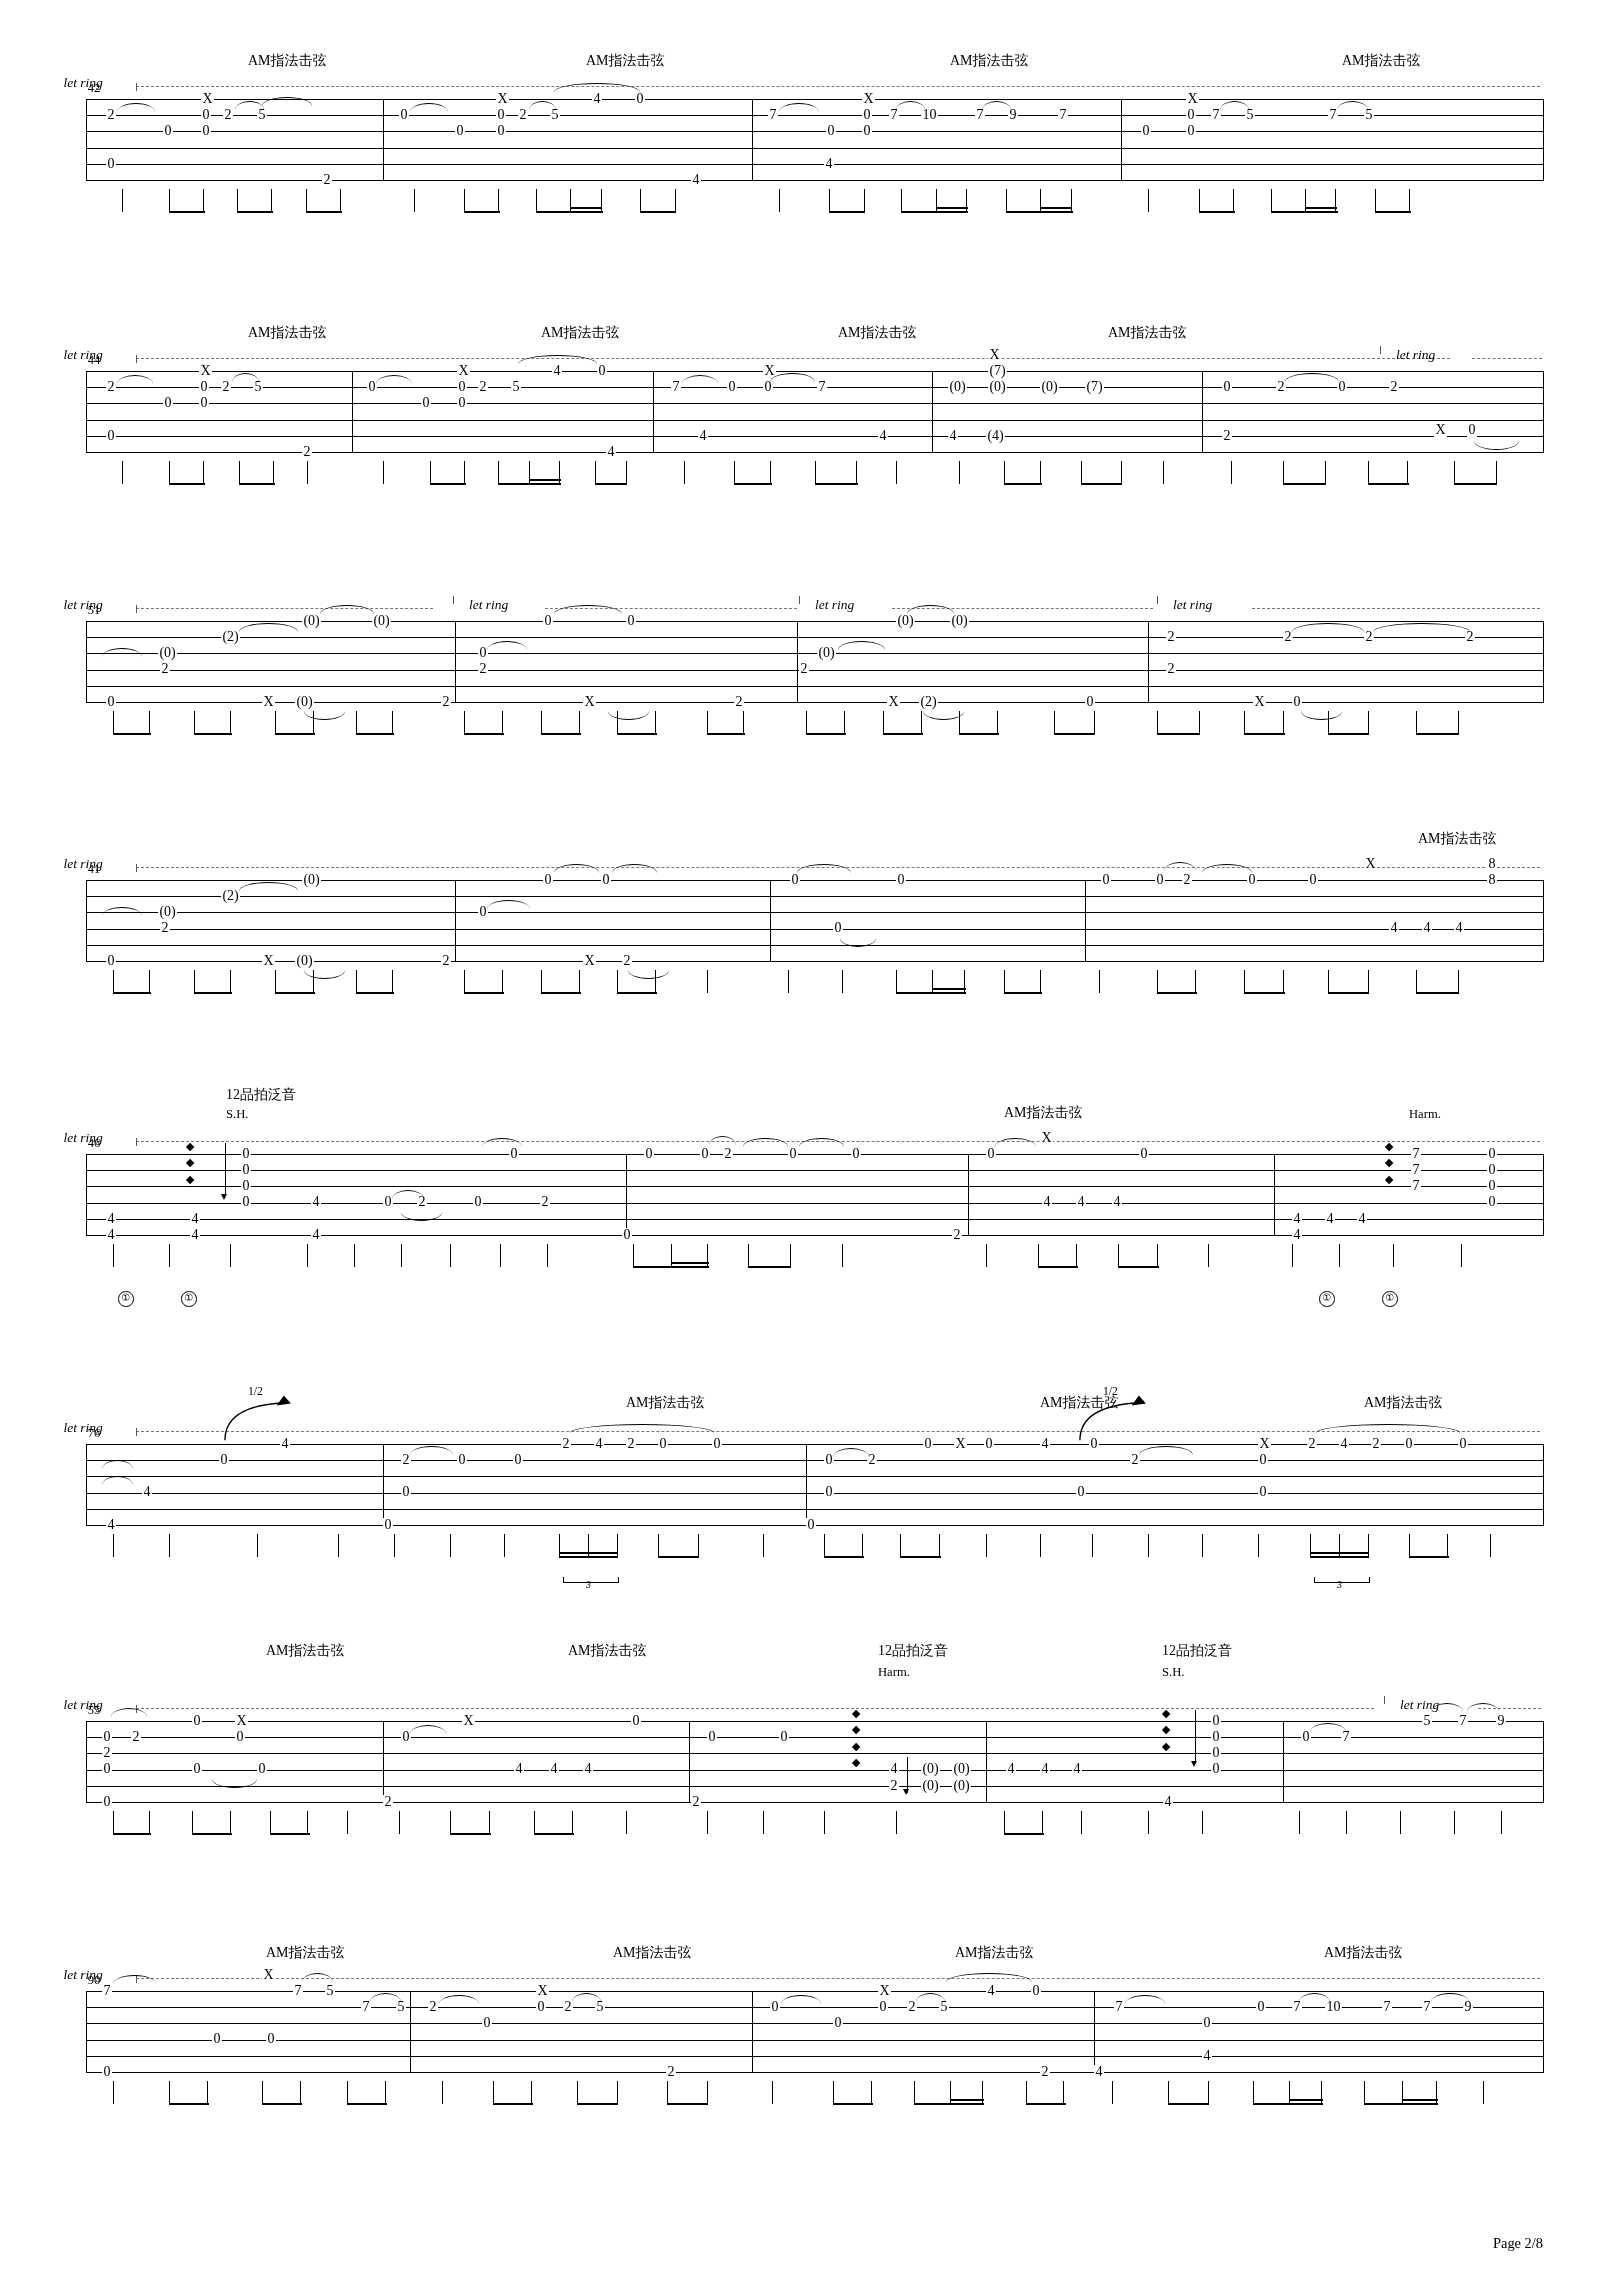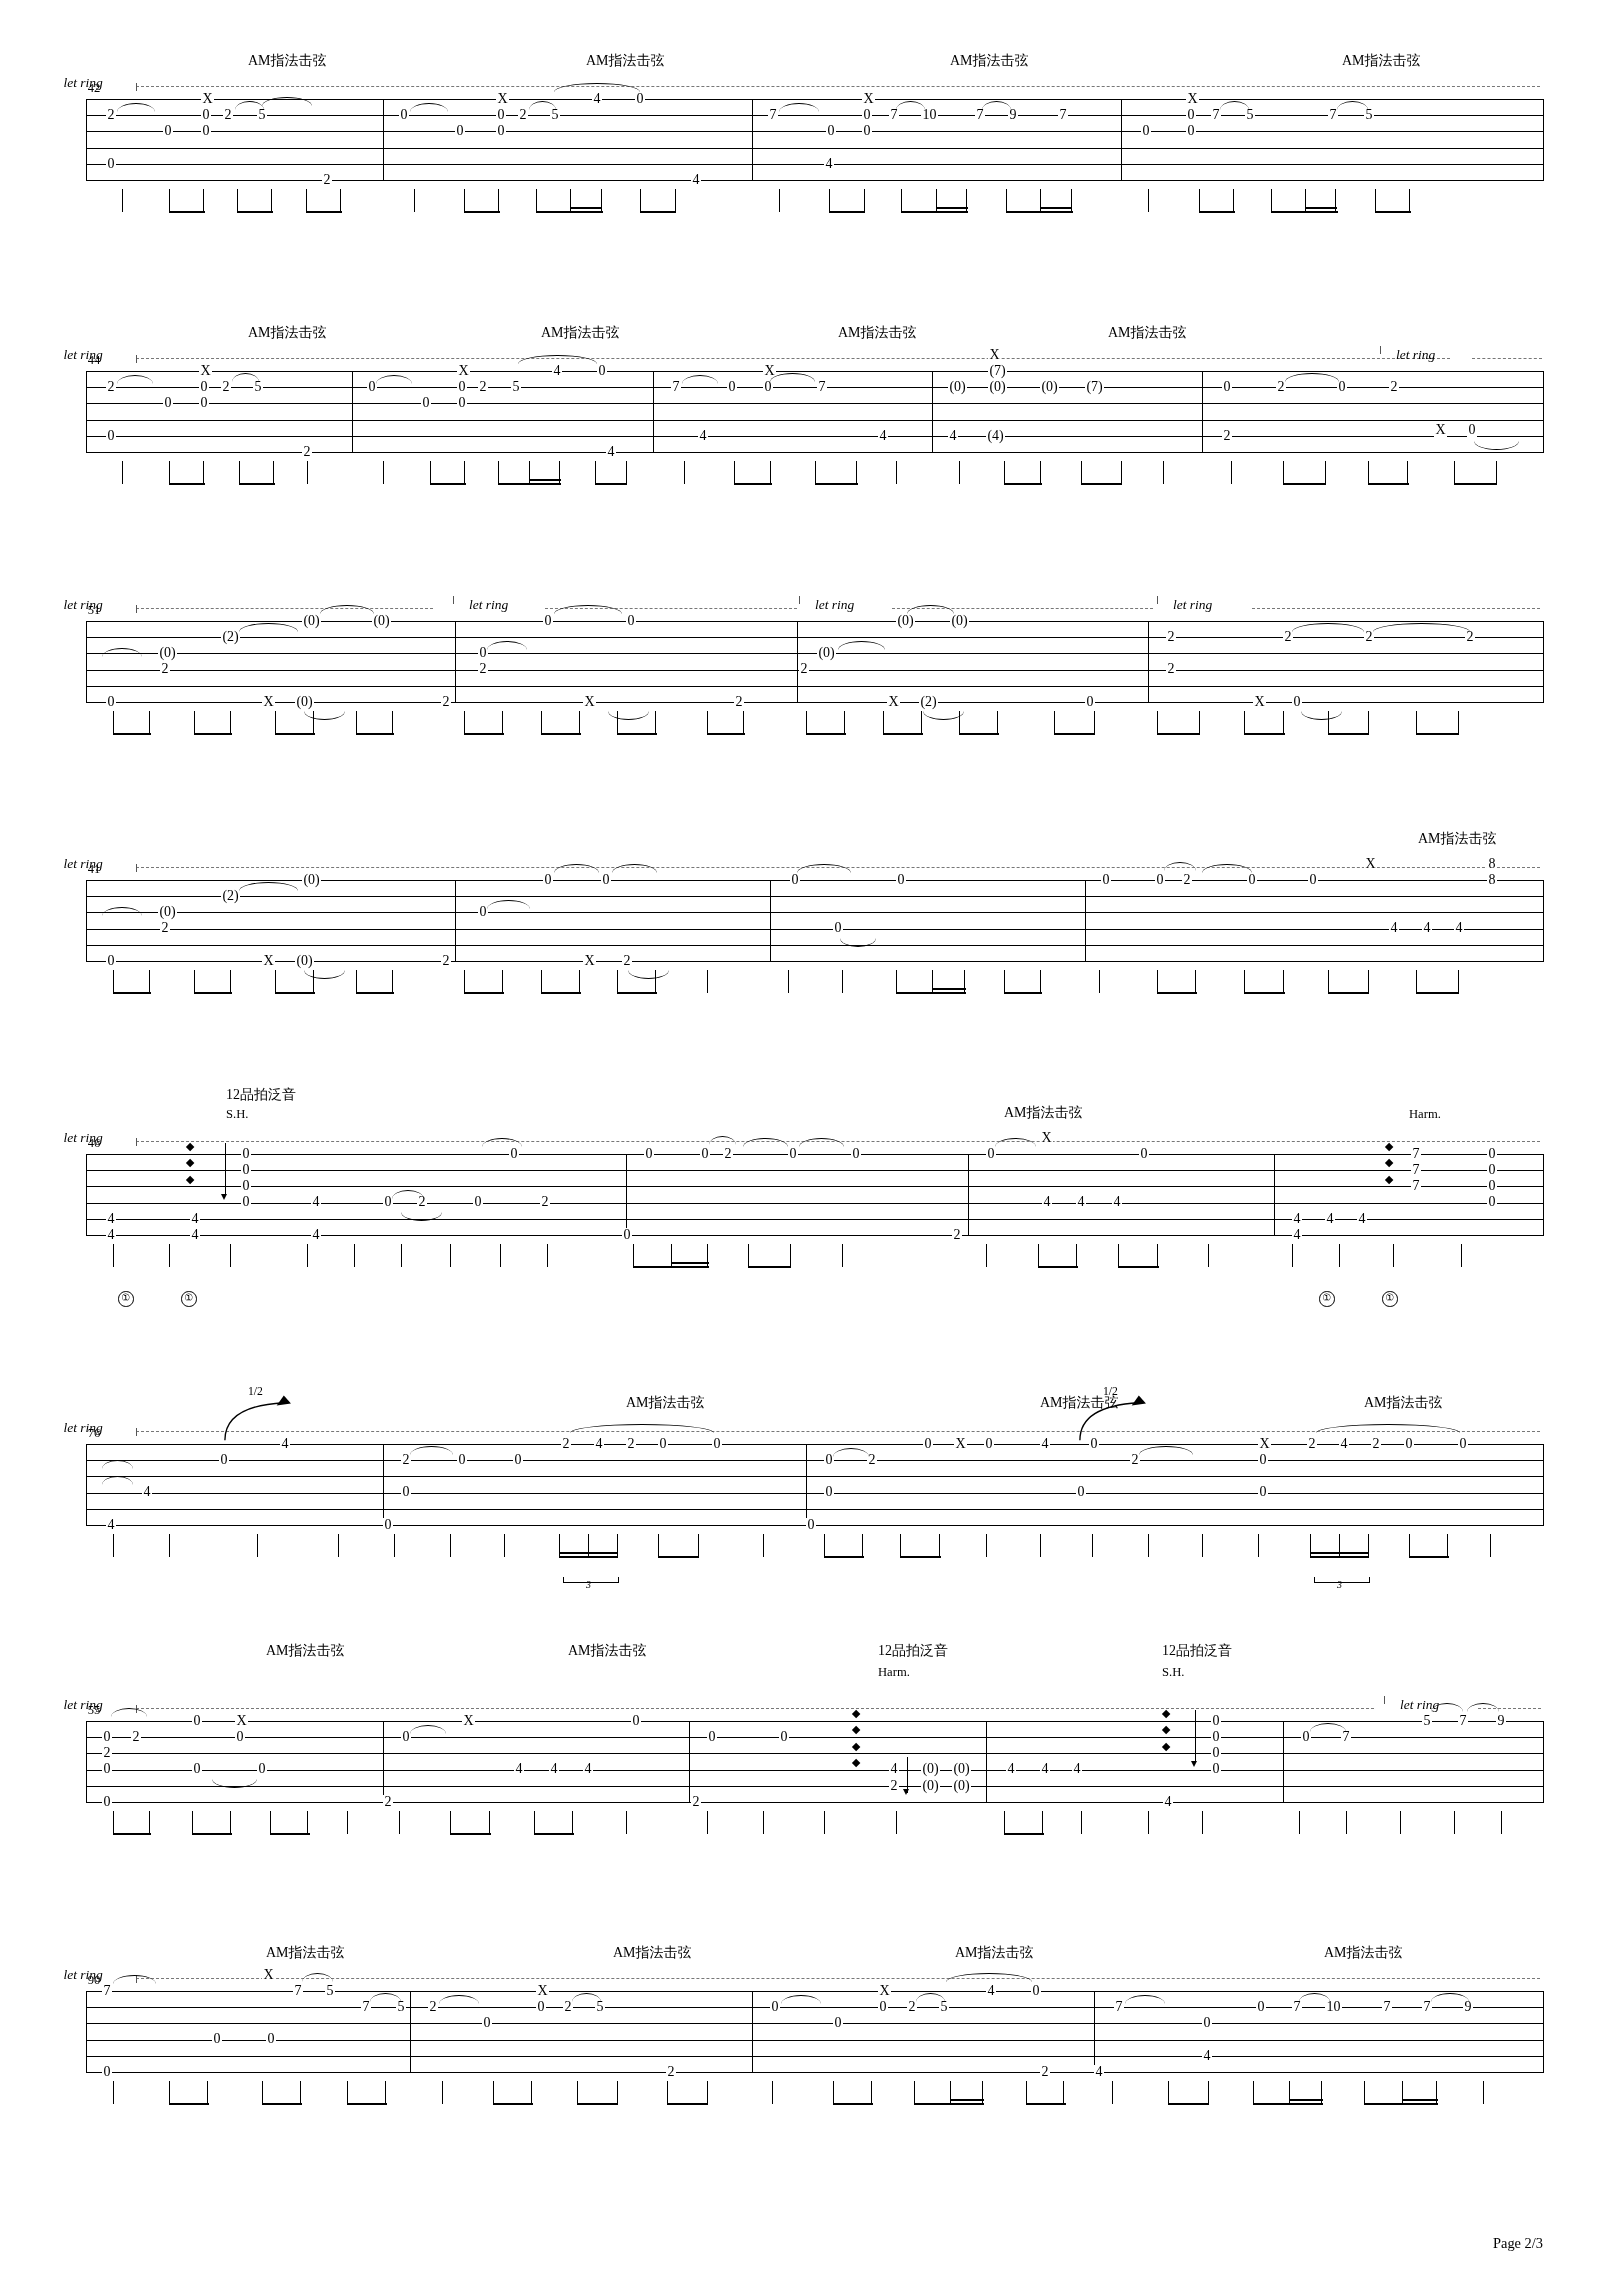--- a/index.html
+++ b/index.html
@@ -1057,15 +1057,15 @@
         <div class="beam" style="left:1203px; top:18px; width:34px;"></div>
       <div class="stem" style="left:1278px; top:0; height:23.4px;"></div>
         <div class="stem" style="left:1316px; top:0; height:23.4px;"></div>
         <div class="stem" style="left:1350px; top:0; height:23.4px;"></div>
         <div class="beam" style="left:1278px; top:21.6px; width:74px;"></div>
         <div class="beam" style="left:1316px; top:18px; width:36px;"></div>
       <div class="stem" style="left:1397px; top:0; height:23.4px;"></div>
     </div>
   </div>
 
-  <div class="footer">Page 2/3</div>
+  <div class="footer">Page 2/8</div>
 </div>
 
 
 </body></html>

